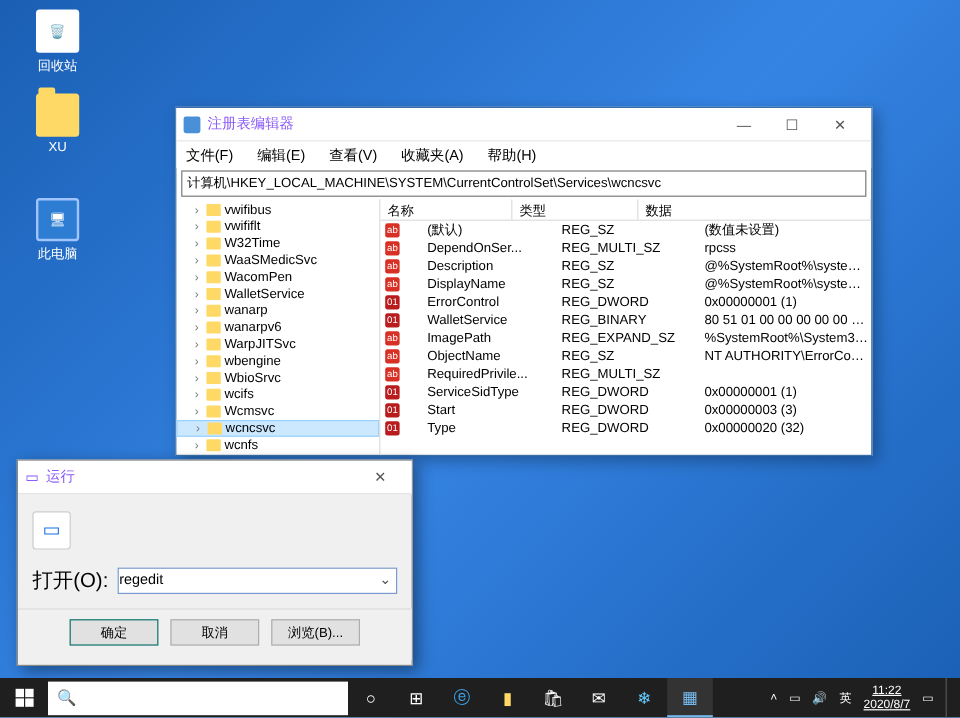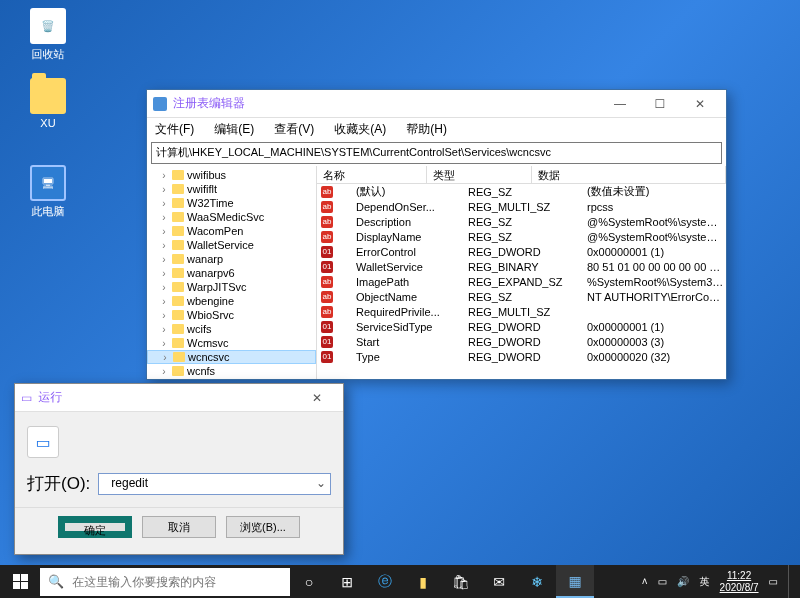--- a/index.html
+++ b/index.html
@@ -52,25 +52,25 @@
 .run-dialog {
   position: absolute; left: 14px; top: 383px; width: 330px; height: 172px;
   background: #f0f0f0; border: 1px solid #888; box-shadow: 4px 4px 12px rgba(0,0,0,0.4);
 }
 .run-dialog .titlebar { background: #fff; }
 .run-body { padding: 14px 12px 10px; display:flex; gap:12px; align-items:flex-start; }
 .run-icon { width: 32px; height: 32px; background: #fff; border:1px solid #ccc; border-radius:3px; display:flex; align-items:center; justify-content:center; font-size:16px; color:#1a73e8; }
 .run-text { font-size: 11px; flex:1; line-height:1.5; }
 .run-input-row { display:flex; align-items:center; padding: 4px 12px 12px; gap:8px; }
 .run-input-row label { font-size:17px; }
-.run-input { flex:1; height:22px; border:1px solid #7a9acf; padding:2px 18px 2px 12px; font-size:12px; position:relative; background:#fff; }
+.run-input { flex:1; height:22px; border:1px solid #7a9acf; padding:2px 18px 2px 0; font-size:12px; position:relative; background:#fff; }
 .run-input::after { content:"⌄"; position:absolute; right:4px; top:2px; color:#555; }
 .run-buttons { display:flex; justify-content:center; gap:10px; padding: 8px 12px 12px; background:#f0f0f0; border-top:1px solid #ddd; }
 .run-buttons button { width:74px; height:22px; font-size:11px; background:#e1e1e1; border:1px solid #adadad; cursor:pointer; }
-.run-buttons button.default { border:7px solid #0f766e; }
+.run-buttons button.default { border:1px solid #0f766e; }
 
 
 .taskbar { position: absolute; left: 0; bottom: 0; width: 800px; height: 33px; background: #1f1f1f; display: flex; align-items: center; color:#fff; }
 .start-btn { width: 40px; height: 33px; display:flex; align-items:center; justify-content:center; cursor:pointer; }
 .win-logo { width:15px; height:15px; display:grid; grid-template-columns:1fr 1fr; grid-template-rows:1fr 1fr; gap:1px; }
 .win-logo div { background:#fff; }
 .search-box { width: 250px; height: 28px; background:#fff; margin: 2px 0; display:flex; align-items:center; padding:0 8px; gap:8px; }
 .search-box .sicon { color:#666; font-size:13px; }
 .search-box input { border:none; outline:none; font-size:12px; flex:1; color:#666; }
 .task-icons { display:flex; height:33px; }
@@ -306,21 +306,20 @@
   <div class="start-btn">
     <div class="win-logo">
         <div></div>
         <div></div>
         <div></div>
         <div></div>
       </div>
   </div>
   <div class="search-box">
     <span class="sicon">🔍</span>
-    <input type="text" placeholder="在这里输入你要搜索的内容" style="">
   </div>
   <div class="task-icons">
     <div>○</div>
     <div>⊞</div>
     <div style="color:#3ba0e6;">ⓔ</div>
     <div style="color:#ffd966;">▮</div>
     <div>🛍</div>
     <div>✉</div>
     <div style="color:#6cf;">❄</div>
     <div class="active" style="color:#76b9ed;">▦</div>

